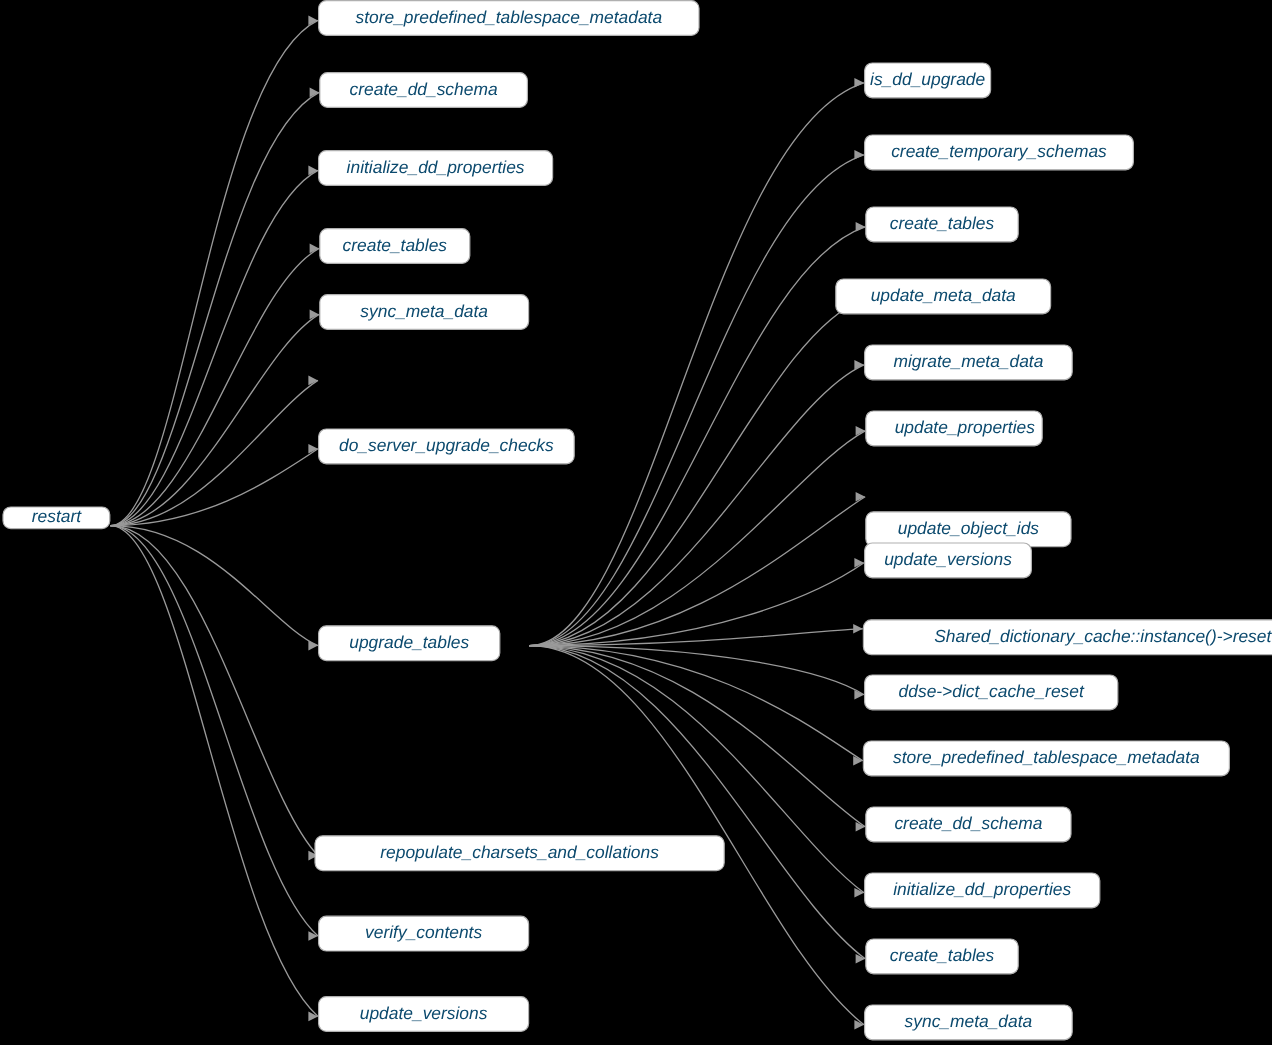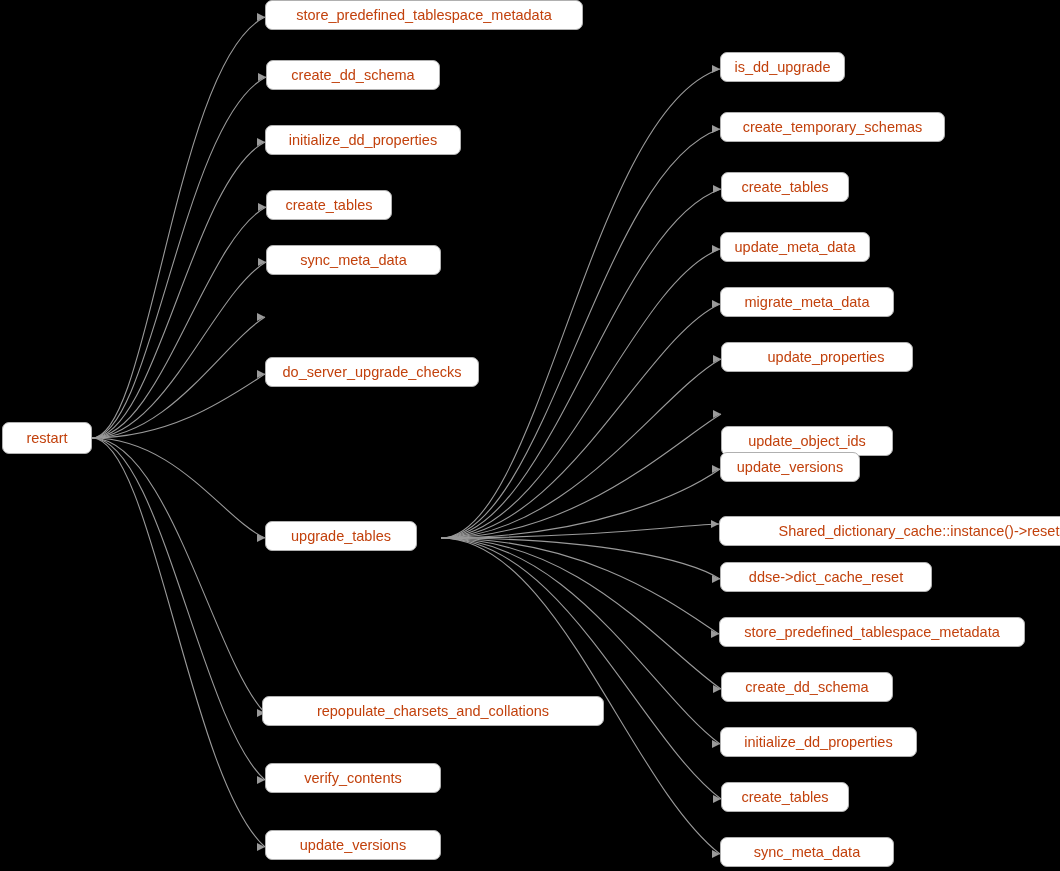--- a/index.html
+++ b/index.html
@@ -20,32 +20,33 @@
     left: 0;
     top: 0;
     width: 1060px;
     height: 871px;
     pointer-events: none;
   }
   .node {
     position: absolute;
     box-sizing: border-box;
     background: #ffffff;
-    color: #c2410c;
+    color: #0c4a6e;
     border: 1px solid #b0b0b0;
     border-radius: 7px;
     font-size: 14.5px;
     line-height: 1;
     display: flex;
     align-items: center;
     justify-content: center;
     white-space: nowrap;
     padding: 0 10px;
     height: 30px;
     cursor: pointer;
+    font-style: italic;
   }
   .node.root {
     background: #ffffff;
   }
 </style>
 </head>
 <body>
 
 <div id="canvas">
 
@@ -105,39 +106,39 @@
       <polygon points="719,524 711,520 711,528"></polygon>
       <polygon points="720,579 712,575 712,583"></polygon>
       <polygon points="719,634 711,630 711,638"></polygon>
       <polygon points="721,689 713,685 713,693"></polygon>
       <polygon points="720,744 712,740 712,748"></polygon>
       <polygon points="721,799 713,795 713,803"></polygon>
       <polygon points="720,854 712,850 712,858"></polygon>
     </g>
   </svg>
 
-  <div class="node root" style="left:2px; top:422px; width:90px; height:32px;">restart</div>
+  <div class="node root" style="left:2px; top:422px; width:90px; height:19px;">restart</div>
 
   <div class="node" style="left:265px; top:0px; width:318px;">store_predefined_tablespace_metadata</div>
   <div class="node" style="left:266px; top:60px; width:174px;">create_dd_schema</div>
   <div class="node" style="left:265px; top:125px; width:196px;">initialize_dd_properties</div>
   <div class="node" style="left:266px; top:190px; width:126px;">create_tables</div>
   <div class="node" style="left:266px; top:245px; width:175px;">sync_meta_data</div>
   <div class="node" style="left:265px; top:357px; width:214px;">do_server_upgrade_checks</div>
   <div class="node" style="left:265px; top:521px; width:152px;">upgrade_tables</div>
   <div class="node" style="left:262px; top:696px; width:342px;">repopulate_charsets_and_collations</div>
   <div class="node" style="left:265px; top:763px; width:176px;">verify_contents</div>
   <div class="node" style="left:265px; top:830px; width:176px;">update_versions</div>
 
-  <div class="node" style="left:720px; top:52px; width:125px;">is_dd_upgrade</div>
+  <div class="node" style="left:720px; top:52px; width:106px;">is_dd_upgrade</div>
   <div class="node" style="left:720px; top:112px; width:225px;">create_temporary_schemas</div>
   <div class="node" style="left:721px; top:172px; width:128px;">create_tables</div>
-  <div class="node" style="left:720px; top:232px; width:150px;">update_meta_data</div>
+  <div class="node" style="left:696px; top:232px; width:180px;">update_meta_data</div>
   <div class="node" style="left:720px; top:287px; width:174px;">migrate_meta_data</div>
-  <div class="node" style="left:721px; top:342px; width:192px;padding-left:28px;">update_properties</div>
+  <div class="node" style="left:721px; top:342px; width:148px;padding-left:28px;">update_properties</div>
   <div class="node" style="left:721px; top:397px; width:172px;margin-top:29px;">update_object_ids</div>
   <div class="node" style="left:720px; top:452px; width:140px;">update_versions</div>
   <div class="node" style="left:719px; top:516px; width:400px;">Shared_dictionary_cache::instance()-&gt;reset</div>
   <div class="node" style="left:720px; top:562px; width:212px;">ddse-&gt;dict_cache_reset</div>
   <div class="node" style="left:719px; top:617px; width:306px;">store_predefined_tablespace_metadata</div>
   <div class="node" style="left:721px; top:672px; width:172px;">create_dd_schema</div>
   <div class="node" style="left:720px; top:727px; width:197px;">initialize_dd_properties</div>
   <div class="node" style="left:721px; top:782px; width:128px;">create_tables</div>
   <div class="node" style="left:720px; top:837px; width:174px;">sync_meta_data</div>
 

